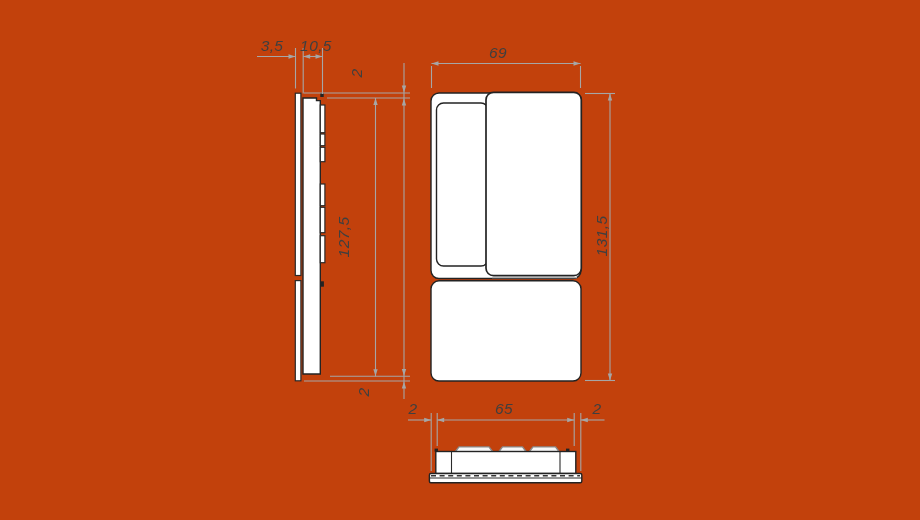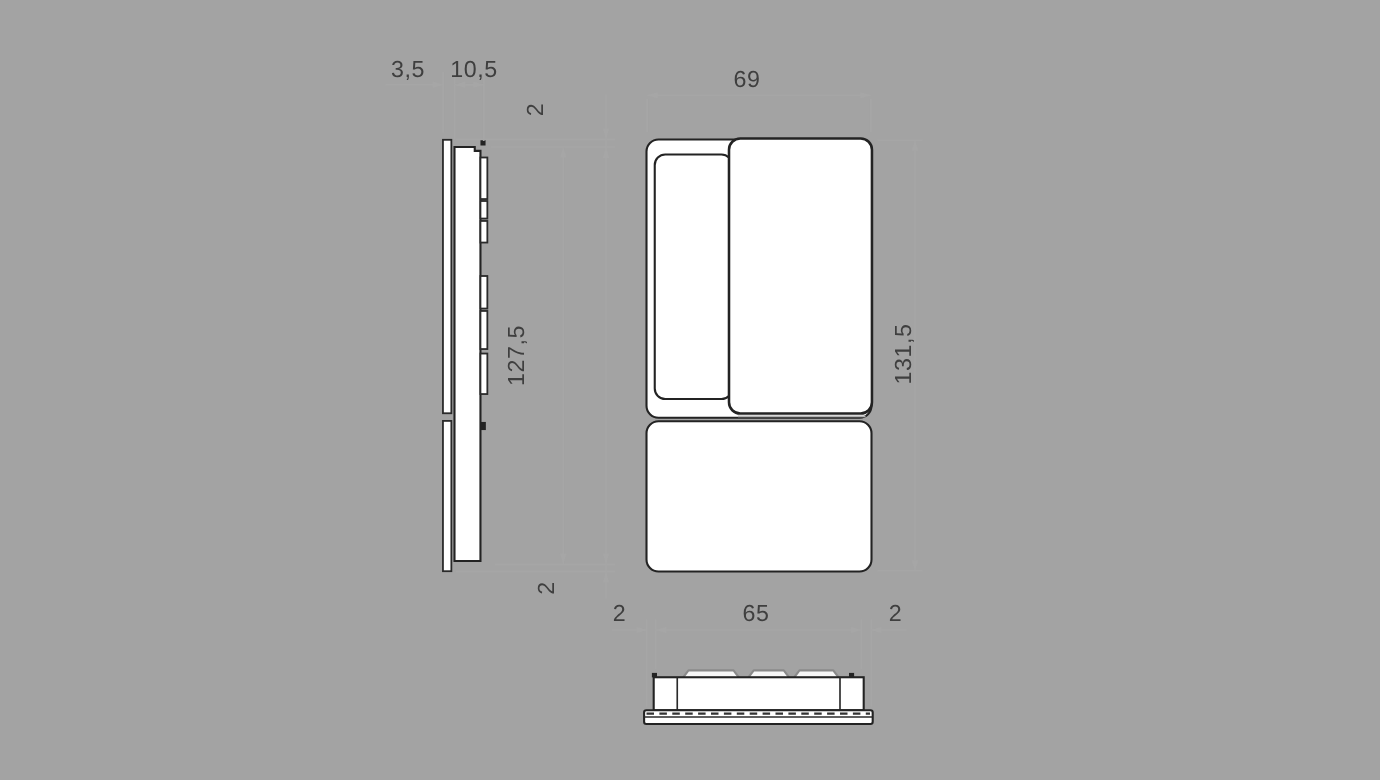--- a/index.html
+++ b/index.html
@@ -1,17 +1,17 @@
 <!DOCTYPE html>
 <html><head>
 <meta charset="utf-8">
 <style>
   html,body{margin:0;padding:0;background:#ffffff;}
-  .stage{position:relative;width:920px;height:520px;background:#a3a3a3;overflow:hidden;
-         font-family:"Liberation Sans", sans-serif;}
+  .stage{position:relative;width:920px;height:520px;background:#c2410c;overflow:hidden;
+         font-family:"Liberation Sans", sans-serif;font-style:italic;}
   svg{position:absolute;left:0;top:0;}
   .obj{fill:#ffffff;stroke:#232323;stroke-width:1.4;}
   .obj-thin{fill:#ffffff;stroke:#2a2a2a;stroke-width:1.2;}
   .solid{fill:#232323;stroke:none;}
   .bump{fill:#f7f7f7;stroke:#8a8a8a;stroke-width:1.4;stroke-linejoin:round;}
   .dim{stroke:#a6a6a6;stroke-width:1.1;fill:none;}
   .arrow{fill:#a6a6a6;stroke:none;}
   .shadow{stroke:#b3b3b3;stroke-width:1.2;fill:none;}
   .hidden-line{stroke:#333333;stroke-width:1.5;fill:none;stroke-dasharray:5 3.6;}
   .dim-text{font-family:"Liberation Sans", sans-serif;font-size:15.5px;fill:#3f3f3f;letter-spacing:0.4px;}

